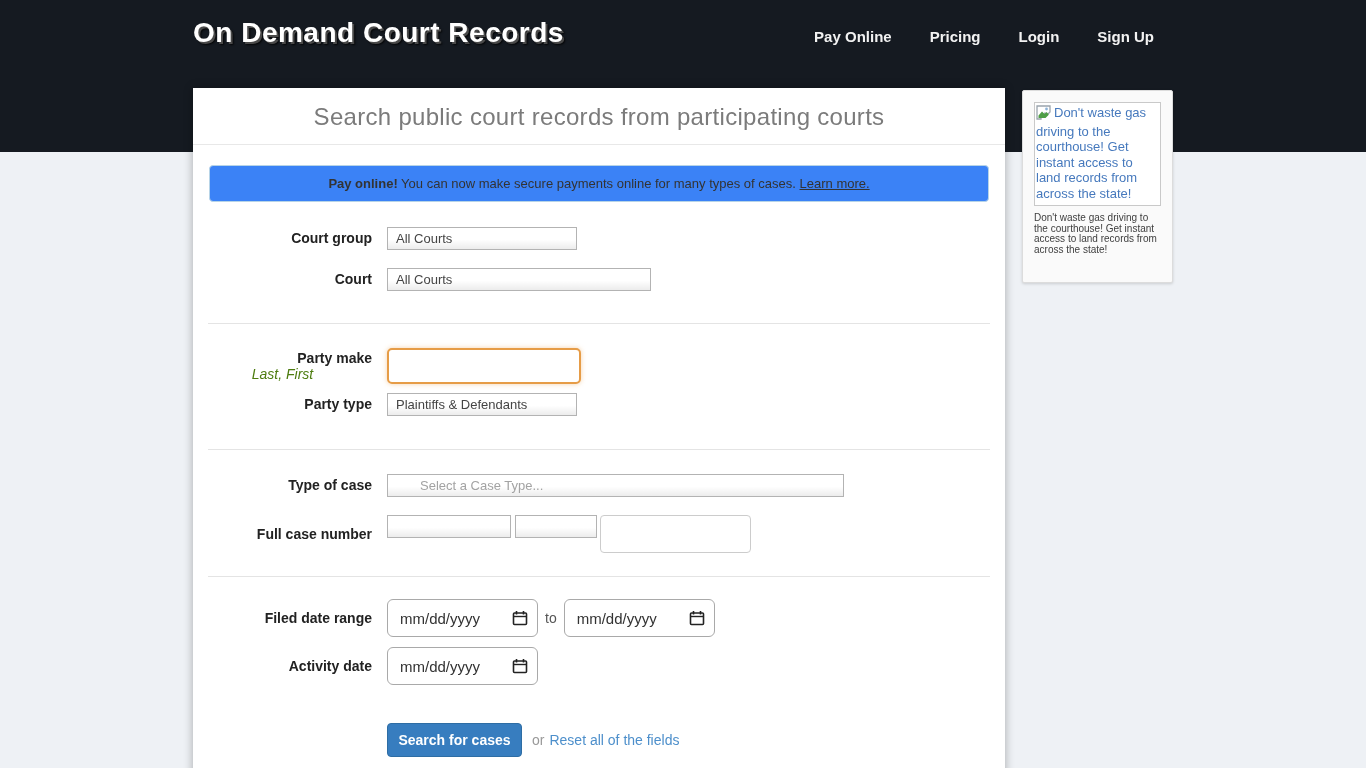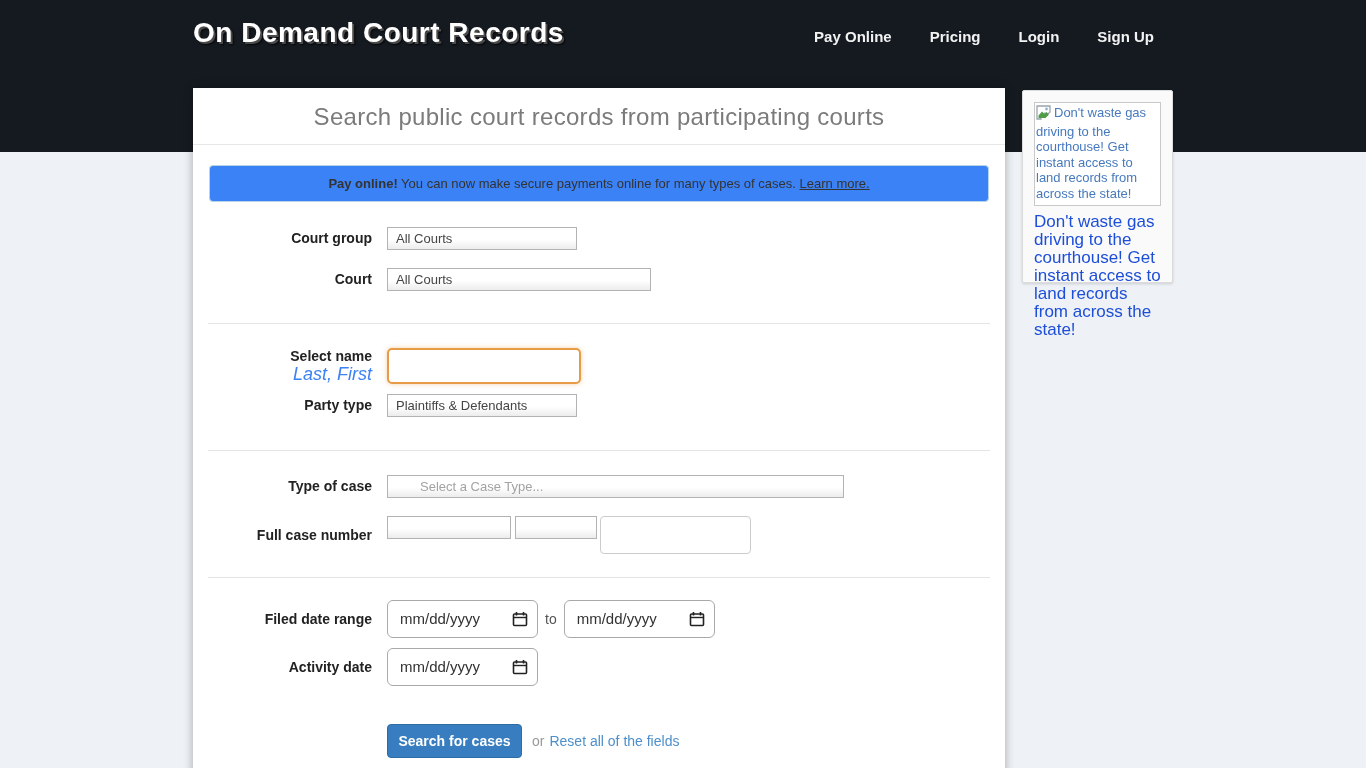--- a/index.html
+++ b/index.html
@@ -47,21 +47,21 @@
   .banner b { font-weight: bold; }
   .banner a { color: #333333; text-decoration: underline; cursor: pointer; }
   .divider { border-top: 1px solid #e4e4e4; margin: 0 15px; }
   
   .form-row { display: flex; align-items: center; }
   .label-col {
     width: 179px; flex: 0 0 179px; text-align: right; padding-right: 0;
     font-size: 14px; font-weight: bold; color: #222222; line-height: 1.15;
   }
   .ctrl-col { margin-left: 15px; display: flex; align-items: flex-start; }
-  .hint { font-size: 18px; font-weight: normal; font-style: italic; color: #3b82f6; }
+  .hint { font-size: 14px; font-weight: normal; font-style: italic; color: #4d7c0f; text-align: center; }
   .sel {
     height: 23px; line-height: 21px; padding: 0 8px;
     border: 1px solid #b3b3b3; border-radius: 0;
     background: linear-gradient(#ffffff 55%, #ececec);
     box-shadow: inset 0 1px 0 #ffffff;
     font-size: 13px; color: #444444; cursor: pointer;
     white-space: nowrap; overflow: hidden;
   }
   .placeholder-text { color: #a3a3a3; }
   .text-input {
@@ -100,21 +100,21 @@
     padding: 11px;
   }
   .ad-box {
     width: 127px; height: 104px; background: #ffffff;
     border: 1px solid #c9c9c9; padding: 2px 1px;
     font-size: 13px; line-height: 1.2; color: #4679bd;
     overflow: hidden; text-decoration: none; display: block; cursor: pointer;
   }
   .ad-box .brk { display: inline-block; vertical-align: -3px; margin-right: 1px; }
   .ad-caption {
-    margin-top: 7px; font-size: 17px; line-height: 1.06; color: #1d4ed8;
+    margin-top: 7px; font-size: 10px; line-height: 1.06; color: #404040;
   }
 </style>
 </head>
 <body>
 
 <div class="topbar">
   <div class="brand">On Demand Court Records</div>
   <div class="topnav">
     <a>Pay Online</a>
     <a>Pricing</a>
@@ -141,21 +141,21 @@
     <div class="label-col">Court</div>
     <div class="ctrl-col">
       <div class="sel" style="width:264px;">All Courts</div>
     </div>
   </div>
 
   <div class="divider" style="margin-top:32px;"></div>
 
   <div class="form-row" style="margin-top:24px;">
     <div class="label-col">
-      <div>Select name</div>
+      <div>Party make</div>
       <div class="hint">Last, First</div>
     </div>
     <div class="ctrl-col">
       <input class="text-input party-input" value="" style="">
     </div>
   </div>
 
   <div class="form-row" style="margin-top:9px;">
     <div class="label-col">Party type</div>
     <div class="ctrl-col">

